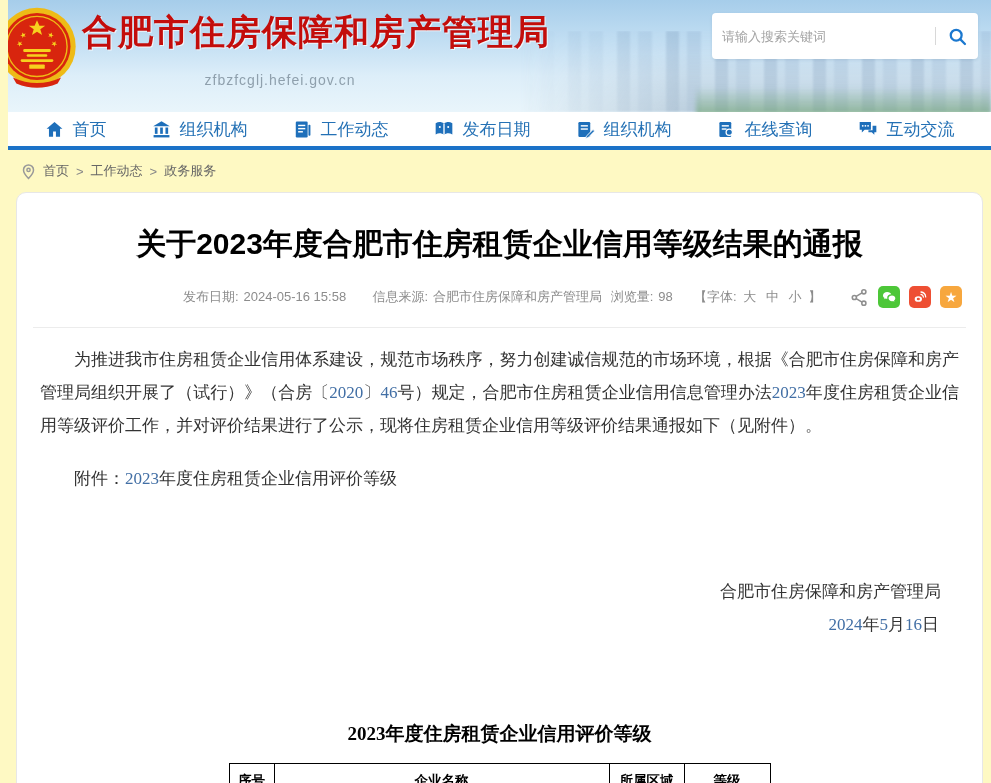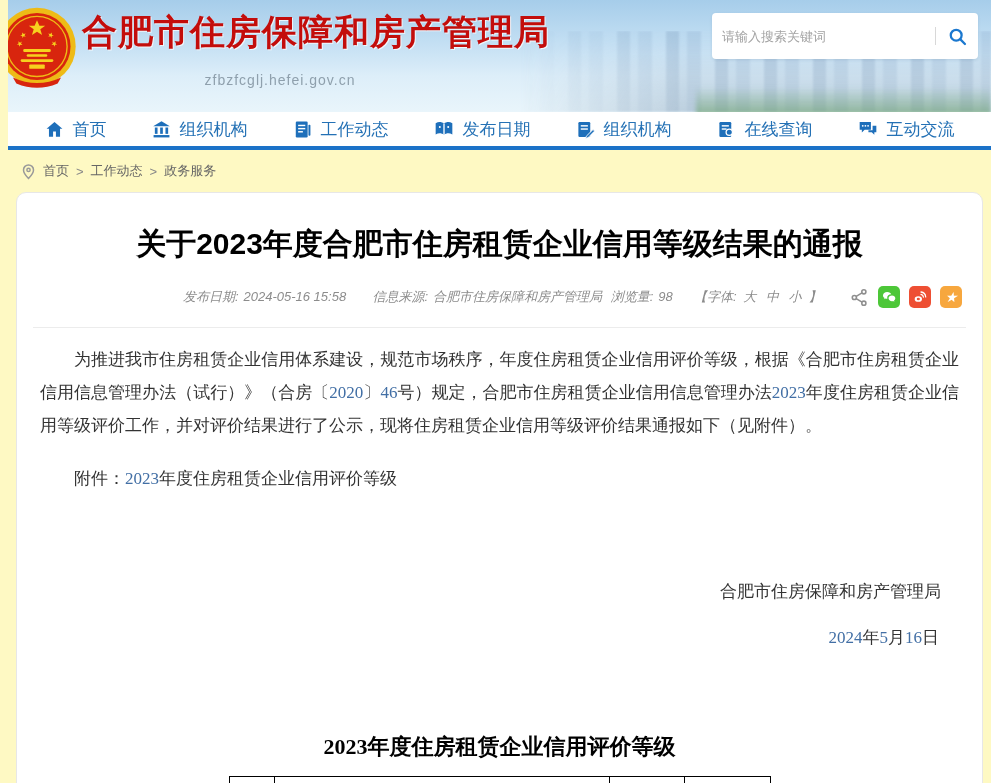--- a/index.html
+++ b/index.html
@@ -44,44 +44,44 @@
   .breadcrumb { height:42px; display:flex; align-items:center; gap:7px; padding-left:13px; font-size:13px; color:#666; }
   .crumb { color:#666; cursor:pointer; }
   .crumb-sep { color:#888; }
 
   
   .content-box { position:relative; margin:0 8px; height:640px; background:#fff;
     border:1px solid #e7e7e7; border-radius:10px; padding:0 16px; }
 
   .article-title { margin-top:31px; text-align:center; font-size:30px; font-weight:bold; color:#000; }
 
-  .meta-row { position:relative; margin-top:23px; height:24px; text-align:center; font-size:13px; color:#8c8c8c;font-style:italic; }
+  .meta-row { position:relative; margin-top:23px; height:24px; text-align:center; font-size:13px; color:#8c8c8c; }
   .meta-row .m { margin:0 5px; }
   .meta-gap { display:inline-block; width:14px; }
   .font-opt { margin:0 3px; cursor:pointer; color:#8c8c8c; }
 
   .share { position:absolute; right:4px; top:-2px; display:flex; align-items:center; gap:9px; }
   .badge { width:22px; height:22px; border-radius:5px; display:flex; align-items:center; justify-content:center; cursor:pointer; }
   .badge-wechat { background:#4dc738; }
   .badge-weibo  { background:#ee4f33; }
   .badge-star   { background:#f7a73e; color:#fff; font-size:14px; line-height:1; }
   .share-node { cursor:pointer; display:flex; align-items:center; }
 
   .hr { margin-top:15px; border-bottom:1px solid #ececec; }
 
   .article-body { margin-top:15px; padding:0 7px; font-family:"Liberation Serif", serif;
     font-size:17px; line-height:33px; color:#333; text-align:justify; }
   .para { text-indent:2em; }
   .attach { margin-top:20px; text-indent:2em; }
   .num { color:#426fa5; }
   .sig  { margin-top:80px; text-align:right; padding-right:18px; }
-  .date { margin-top:13px; text-align:right; padding-right:20px; }
+  .date { text-align:right; padding-right:20px; }
 
   .table-title { margin-top:76px; text-align:center; font-family:"Liberation Serif", serif;
-    font-weight:bold; font-size:22px; color:#000; }
+    font-weight:bold; font-size:19px; color:#000; }
   table.grades { margin:13px auto 0; border-collapse:collapse; table-layout:fixed; width:541px;
     font-family:"Liberation Sans", sans-serif; }
   .grades th, .grades td { border:1px solid #000; text-align:center; vertical-align:middle; }
   .grades th { height:31px; font-size:13.5px; font-weight:bold; color:#000; }
 </style>
 </head>
 <body>
 
 <div class="page">
 
@@ -243,21 +243,21 @@
             <path d="M13.5 8.2a4.3 4.3 0 0 1 3.6 3.8" stroke="#fff" stroke-width="1.9" fill="none" stroke-linecap="round"></path>
           </svg>
         </span>
         <span class="badge badge-star">★</span>
       </span>
     </div>
 
     <div class="hr"></div>
 
     <div class="article-body">
-      <p class="para"><span>为推进我市住房租赁企业信用体系建设，规范市场秩序，年度住房租赁企业信用评价等级，根据《合肥市住房租赁企业信用信息管理办法（试行）》（合房〔</span><span class="num">2020</span><span>〕</span><span class="num">46</span><span>号）规定，合肥市住房租赁企业信用信息管理办法</span><span class="num">2023</span><span>年度住房租赁企业信用等级评价工作，并对评价结果进行了公示，现将住房租赁企业信用等级评价结果通报如下（见附件）。</span></p>
+      <p class="para"><span>为推进我市住房租赁企业信用体系建设，规范市场秩序，努力创建诚信规范的市场环境，根据《合肥市住房保障和房产管理局组织开展了（试行）》（合房〔</span><span class="num">2020</span><span>〕</span><span class="num">46</span><span>号）规定，合肥市住房租赁企业信用信息管理办法</span><span class="num">2023</span><span>年度住房租赁企业信用等级评价工作，并对评价结果进行了公示，现将住房租赁企业信用等级评价结果通报如下（见附件）。</span></p>
       <p class="attach"><span>附件：</span><span class="num">2023</span><span>年度住房租赁企业信用评价等级</span></p>
       <p class="sig">合肥市住房保障和房产管理局</p>
       <p class="date"><span class="num">2024</span><span>年</span><span class="num">5</span><span>月</span><span class="num">16</span><span>日</span></p>
 
       <div class="table-title">2023年度住房租赁企业信用评价等级</div>
       <table class="grades">
         <colgroup>
             <col style="width:45px">
             <col style="width:335px">
             <col style="width:75px">

